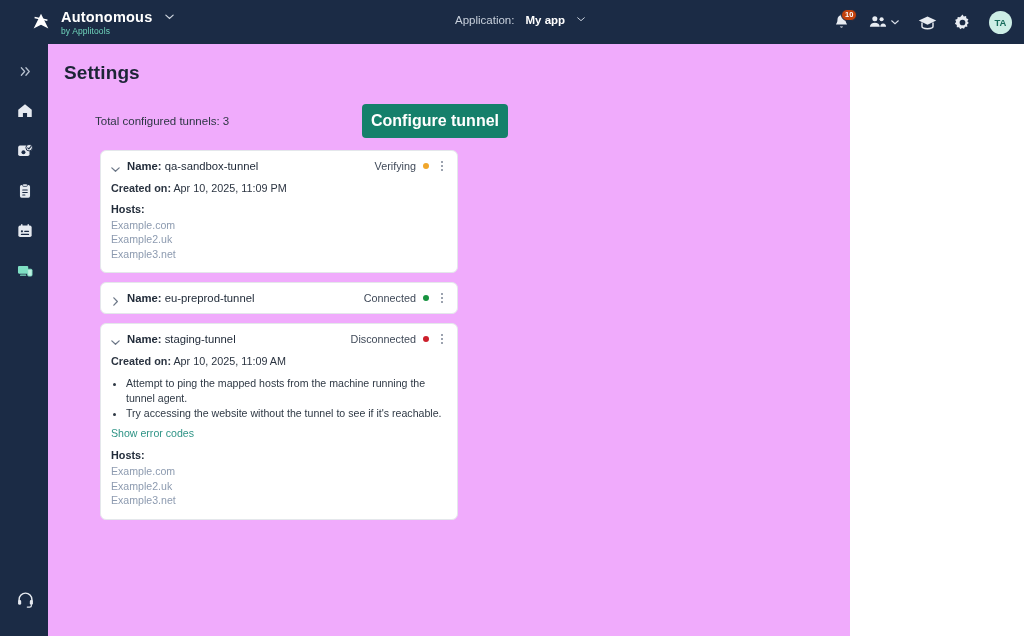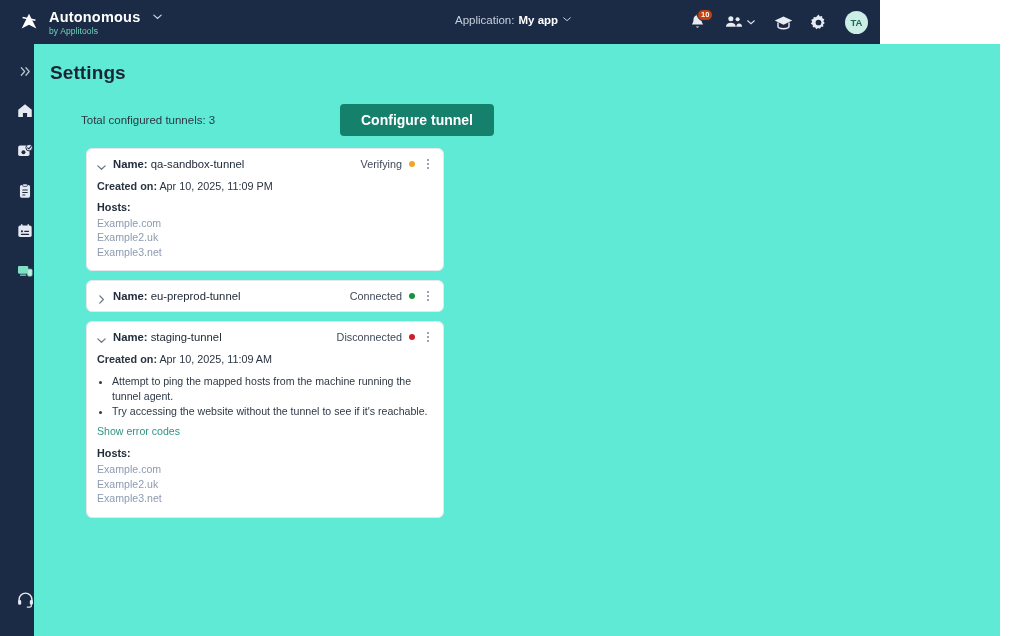--- a/index.html
+++ b/index.html
@@ -6,38 +6,39 @@
   html, body {
     width: 1024px; height: 636px;
     background: #ffffff;
     font-family: "Liberation Sans", sans-serif;
     overflow: hidden;
   }
   #app { position: relative; width: 1024px; height: 636px; background: #ffffff; }
 
   
   .topbar {
-    position: absolute; top: 0; left: 0; width: 880px; height: 44px;
+    position: absolute; top: 0; left: 0; width: 1024px; height: 44px;
     background: #1b2b45;
     display: flex; align-items: center;
     z-index: 5;
+    padding-left: 12px;
   }
   .brand { display: flex; align-items: center; padding-left: 18px; }
   .brand-logo { width: 22px; height: 22px; flex: 0 0 22px; }
   .brand-text { margin-left: 9px; line-height: 1; }
   .brand-title {
     font-size: 14.5px; font-weight: bold; color: #ffffff; letter-spacing: .2px;
     display: inline-block; vertical-align: middle;
   }
   .brand-caret { display: inline-block; margin-left: 7px; vertical-align: middle; }
   .brand-sub { font-size: 8.5px; color: #6fd4bb; margin-top: 2px; letter-spacing: .1px; }
 
   .app-select {
     position: absolute; left: 455px; top: 14px;
-    display: flex; align-items: center; gap: 4px;
+    display: flex; align-items: center; gap: 11px;
     font-size: 11.5px; color: #c8d0dc;
   }
   .app-select b { color: #ffffff; font-weight: bold; }
 
   .topbar-right {
     position: absolute; right: 12px; top: 0; height: 44px;
     display: flex; align-items: center; gap: 17px;
   }
   .ticon { position: relative; width: 19px; height: 19px; display: block; cursor: pointer; }
   .badge {
@@ -68,22 +69,22 @@
     width: 34px; height: 34px; margin-top: 6px;
     display: flex; align-items: center; justify-content: center;
     border-radius: 6px; cursor: pointer;
   }
   .side-item.first { margin-top: 4px; }
   .side-spacer { flex: 1 1 auto; }
   .side-bottom { margin-bottom: 18px; }
 
   
   .main {
-    position: absolute; left: 34px; top: 44px;
-    width: 966px; height: 592px; background: #5eead4;
+    position: absolute; left: 48px; top: 44px;
+    width: 802px; height: 592px; background: #f0abfc;
   }
   .page-title {
     font-size: 19px; font-weight: bold; color: #1c2536;
     padding: 18px 0 0 16px; letter-spacing: .1px;
   }
   .tabs {
     margin-top: 14px; border-bottom: 1px solid #e3e6ea;
     display: flex; align-items: flex-end; padding-left: 16px; gap: 0;
   }
   .tab {
@@ -93,23 +94,23 @@
   }
   .tab.active { color: #17212e; font-weight: bold; border-bottom-color: #178b74; }
 
   .toolbar {
     display: flex; align-items: center; justify-content: space-between;
     padding: 20px 0 0 16px; width: 460px;
   }
   .total-text { font-size: 11.5px; color: #2d3644; margin-left: 31px; }
   .btn-primary {
     background: #15806b; color: #ffffff;
-    font-size: 14px; font-weight: bold;
+    font-size: 16px; font-weight: bold;
     border: none; border-radius: 4px;
-    padding: 8px 21px; cursor: pointer;
+    padding: 8px 9px; cursor: pointer;
     font-family: "Liberation Sans", sans-serif;
   }
 
   .cards { margin-left: 16px; margin-top: 12px; width: 394px; padding-left: 36px; }
   .card {
     border: 1px solid #e4e7eb; border-radius: 6px;
     background: #fff; margin-bottom: 9px;
     padding: 0 0 0 0;
   }
   .card-head {

